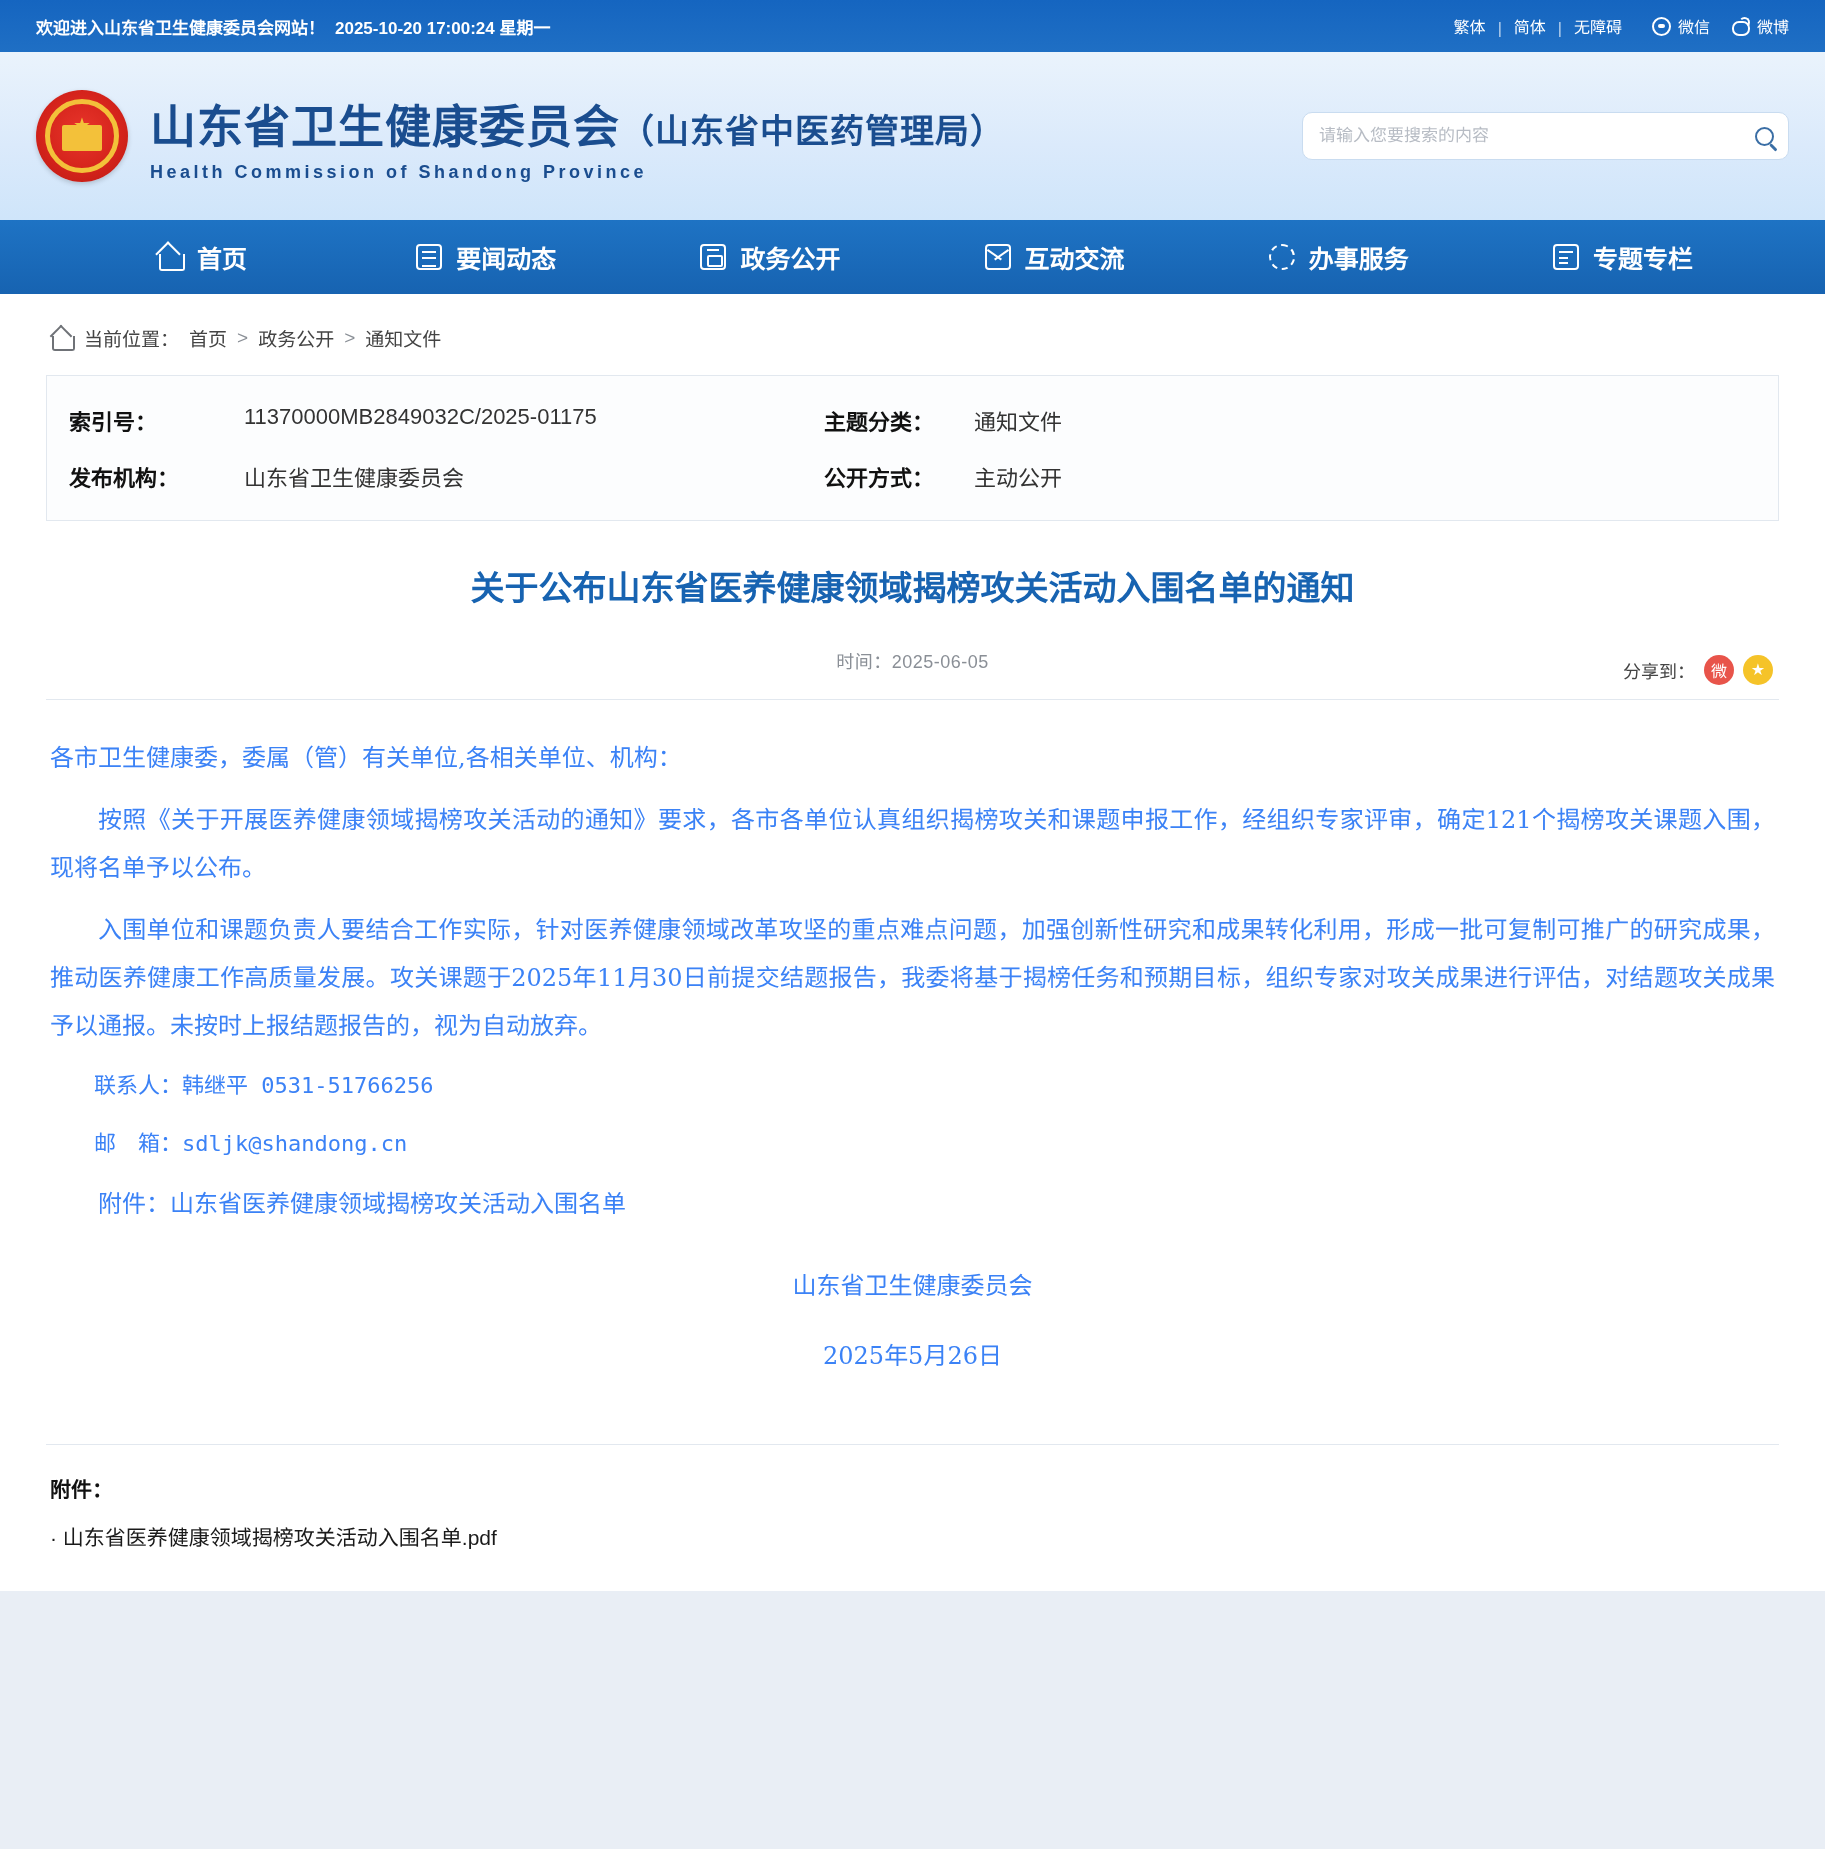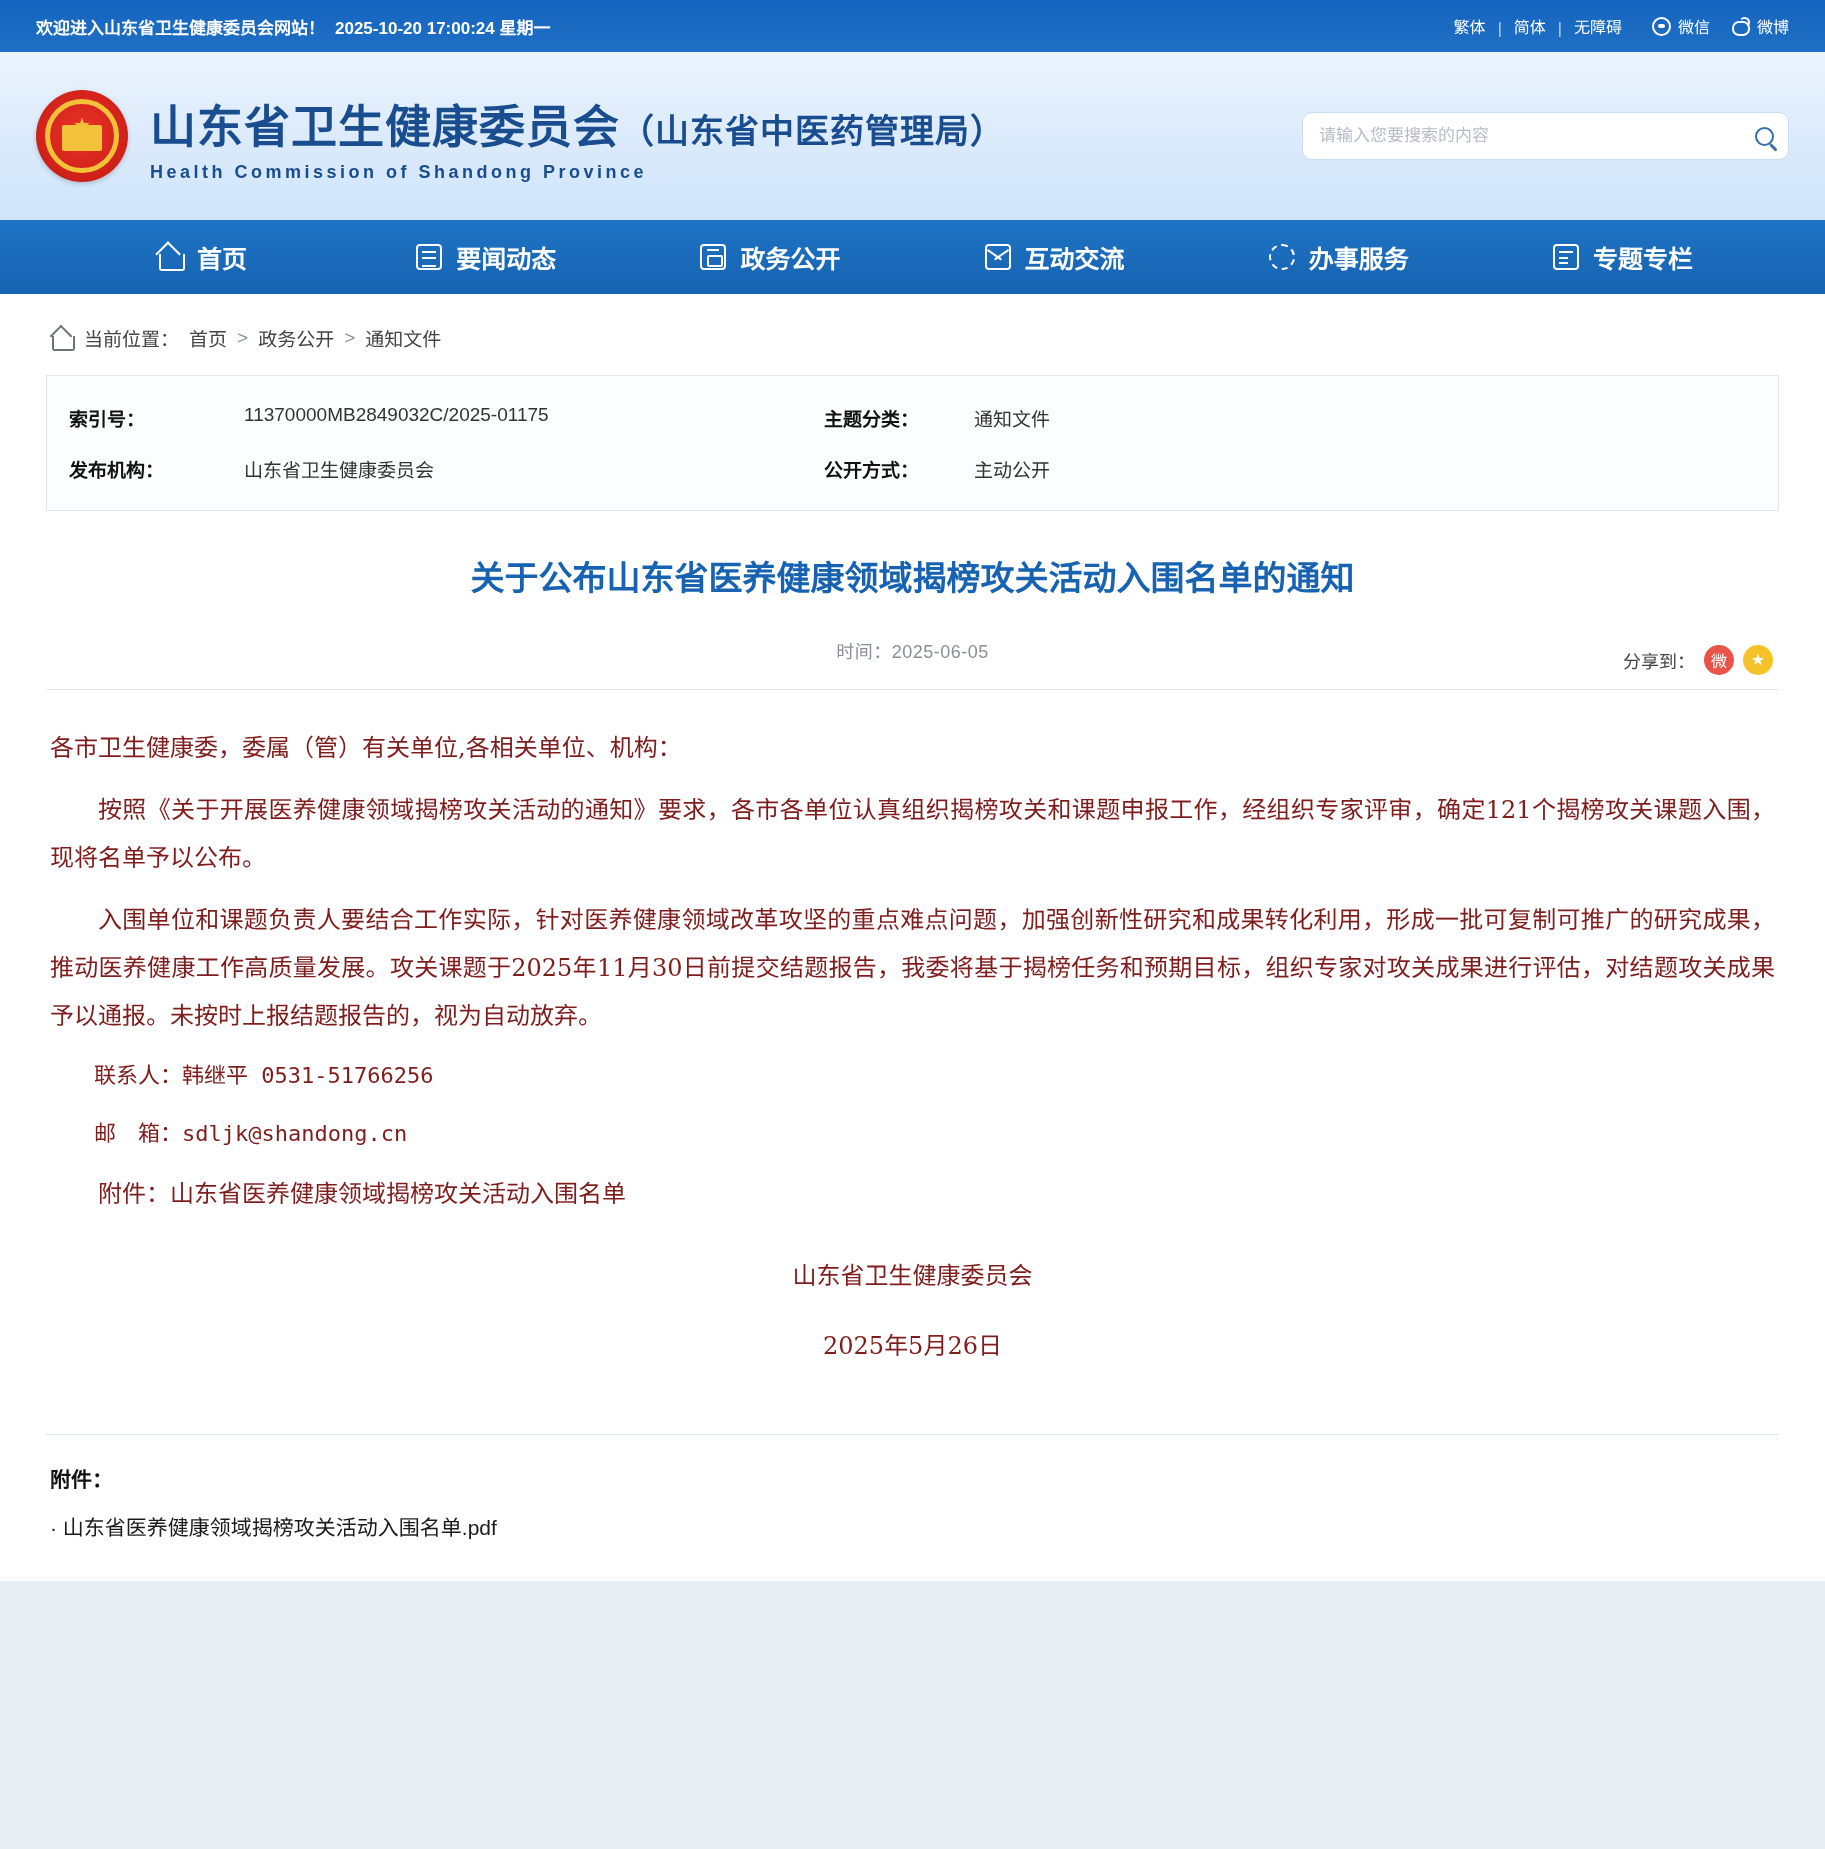--- a/index.html
+++ b/index.html
@@ -192,21 +192,21 @@
   .breadcrumb .sepr { color: #8a8f96; }
   .breadcrumb a { color: #444; text-decoration: none; cursor: pointer; }
 
   
   .meta {
     border: 1px solid #e2e8ef;
     background: #fcfdfe;
     display: grid;
     grid-template-columns: 175px 580px 150px 1fr;
     row-gap: 0;
-    font-size: 19px;
+    font-size: 22px;
     color: #222;
     padding: 16px 22px;
   }
   .meta .lbl { font-weight: bold; padding: 12px 0; color: #111; }
   .meta .val { padding: 12px 0; color: #333; }
 
   
   .art-title {
     text-align: center;
     font-size: 34px;
@@ -232,21 +232,21 @@
     align-items: center; justify-content: center; color: #fff; font-size: 16px;
     cursor: pointer;
   }
   .share-wb { background: #e8544a; }
   .share-fav { background: #f5c329; }
 
   .body-text {
     font-family: "DejaVu Serif", "Liberation Serif", serif;
     font-size: 24px;
     line-height: 2.0;
-    color: #7f1d1d;
+    color: #3b82f6;
     padding: 34px 4px 10px 4px;
     text-align: justify;
   }
   .body-text p { margin: 0 0 14px 0; }
   .body-text p.indent { text-indent: 2em; }
   .body-text p.sign { text-align: center; margin-top: 34px; margin-bottom: 0; }
   .body-text p.date { text-align: center; margin-top: 22px; }
   .body-text p.mono { font-family: "DejaVu Sans Mono", "Liberation Mono", monospace; font-size: 22px; }
 
   

